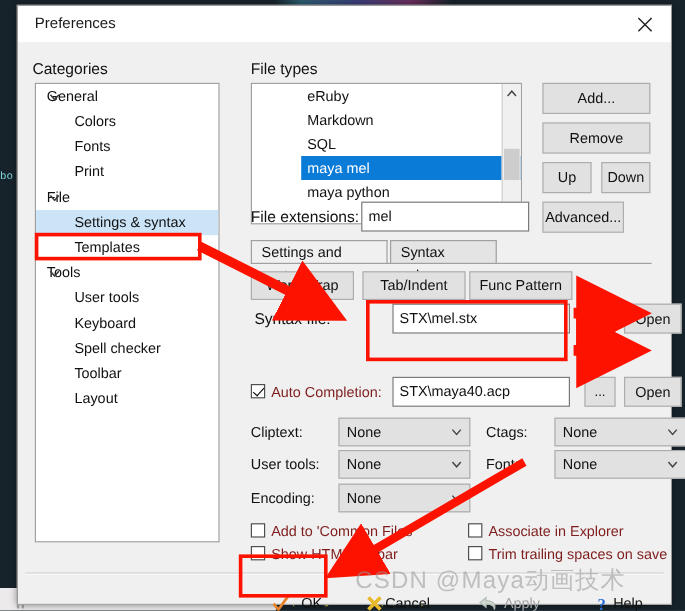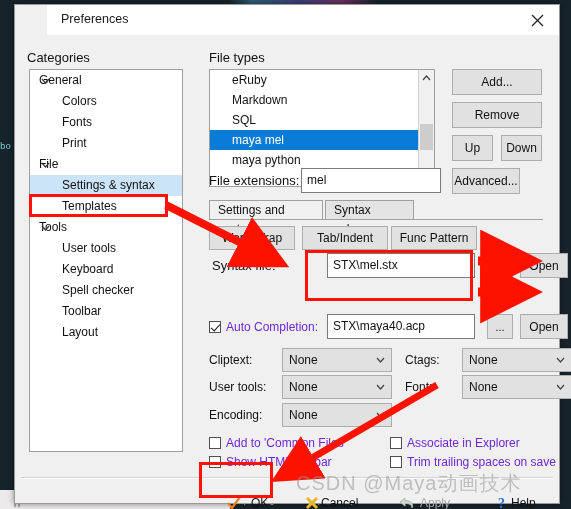--- a/index.html
+++ b/index.html
@@ -62,21 +62,20 @@
     left: 14px; top: 4px;
     width: 544px; height: 498px;
     background: #f0f0f0;
     border: 1px solid #999;
     box-shadow: 0 0 6px rgba(0,0,0,.45);
   }
   #titlebar {
     height: 30px; background:#ffffff;
     position: relative;
     border-bottom: 1px solid #f0f0f0;
-    margin-left: 32px;
   }
   #titlebar .title {
     position:absolute; left:14px; top:7px;
     font-size: 12.5px; color:#1a1a1a;
   }
   #close-btn {
     position:absolute; right:0; top:0; width:44px; height:30px;
     display:flex; align-items:center; justify-content:center;
     color:#222; font-size:15px; line-height:1;
   }
@@ -109,21 +108,21 @@
   .tree-item.parent { padding-left:9px; }
 
   
   #ft-label { left:194px; top:14px; }
   #ft-list {
     position:absolute; left:194px; top:33px; width:224px; height:116px;
     background:#fff; border:1px solid #a0a0a0; overflow:hidden;
   }
   .ft-item {
     height:20px; line-height:20px; font-size:12px; color:#111;
-    padding-left:22px; white-space:nowrap;
+    padding-left:5px; white-space:nowrap;margin-left:41px;
   }
   .ft-item.selected { background:#0a7bd6; color:#fff; }
   #ft-scroll {
     position:absolute; right:0; top:0; width:15px; height:100%;
     background:#f0f0f0; border-left:1px solid #d2d2d2;
   }
   #ft-scroll .arrow {
     position:absolute; left:0; width:15px; height:15px;
     display:flex; align-items:center; justify-content:center;
     color:#505050; font-size:9px;
@@ -187,21 +186,21 @@
     background:#fff; border:1px solid #7a7a7a; box-sizing:border-box;
     font-size:12px; color:#111; line-height:23px; padding-left:5px;
   }
   #btn-dots1 { left:472px; top:217px; width:26px; height:25px; font-size:11px; }
   #btn-open1 { left:505px; top:217px; width:48px; height:25px; }
   #btn-dots2 { left:472px; top:278px; width:26px; height:25px; font-size:11px; }
   #btn-open2 { left:505px; top:278px; width:48px; height:25px; }
 
   
   .cbox {
-    display:inline-flex; align-items:center; font-size:12px; color:#6d28d9;
+    display:inline-flex; align-items:flex-start; font-size:12px; color:#7f1d1d;
     white-space:nowrap;
   }
   .cbox .box {
     width:12px; height:12px; border:1px solid #4f4f4f; background:#fff;
     margin-right:5px; position:relative; box-sizing:border-box; flex:none;
   }
   .cbox.checked .box::after {
     content:""; position:absolute; left:3px; top:0px;
     width:4px; height:8px; border:solid #111; border-width:0 1.6px 1.6px 0;
     transform: rotate(42deg);

